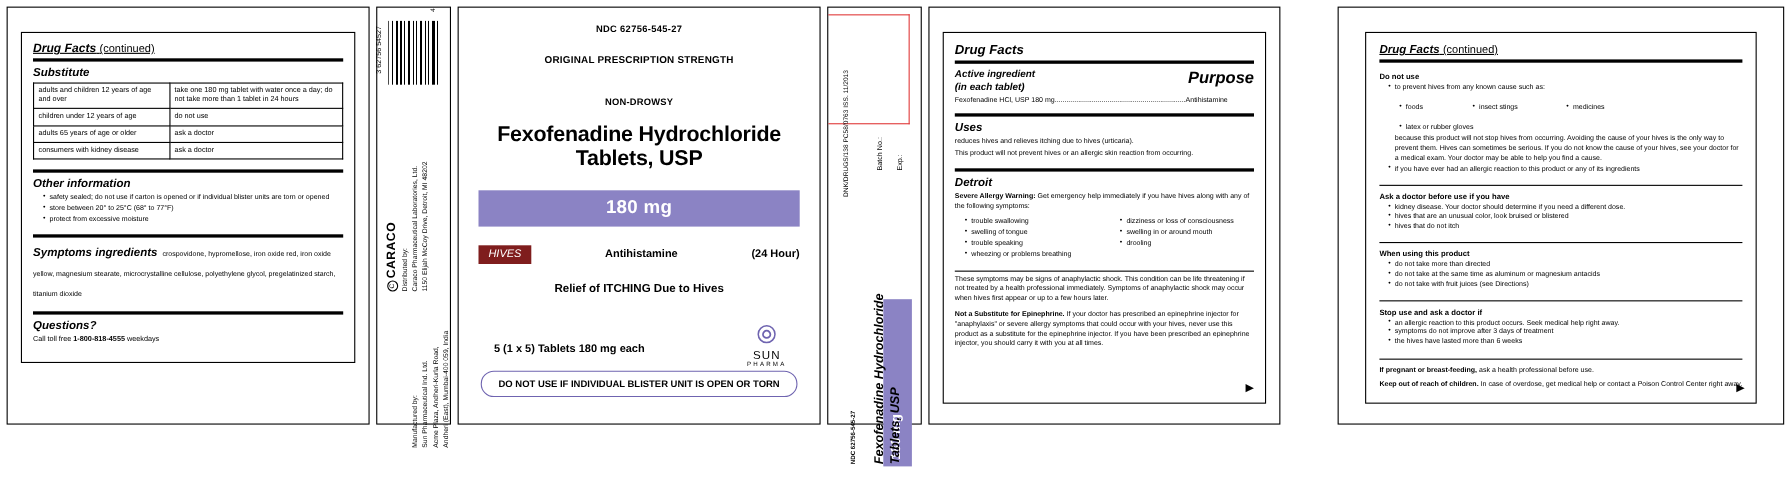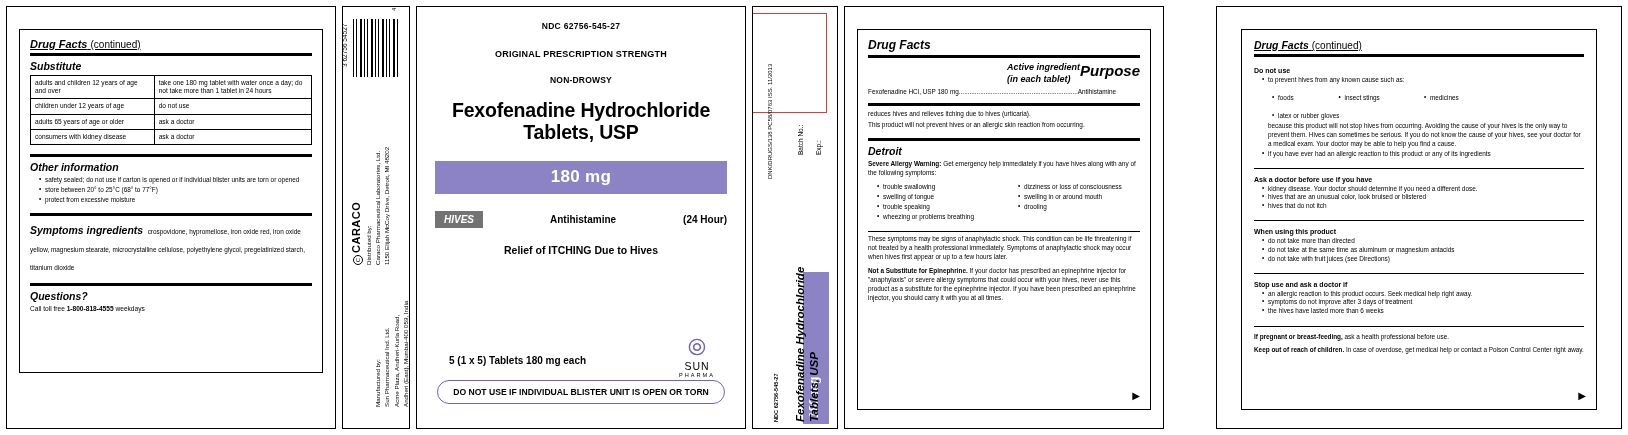--- a/index.html
+++ b/index.html
@@ -1,20 +1,20 @@
 <!DOCTYPE html>
 <html><head>
 <meta charset="utf-8">
 <style>
   html,body{margin:0;padding:0;background:#ffffff;}
   body{font-family:"Liberation Sans", sans-serif; color:#000; -webkit-font-smoothing:none;}
   .sheet{position:relative;width:1628px;height:435px;overflow:hidden;background:#fff;}
 
   
-  .panel{position:absolute;top:6px;height:423px;box-sizing:border-box;}
+  .panel{position:absolute;top:6px;height:380px;box-sizing:border-box;}
   .bord{border:1px solid #000;}
 
   
   #panel-left{left:6px;width:330px;}
   .inner-box{position:absolute;left:12px;top:22px;right:12px;bottom:55px;border:1.6px solid #000;padding:8px 10px;box-sizing:border-box;}
   .df-title{font-weight:bold;font-style:italic;font-size:11px;margin-bottom:3px;text-decoration:underline;}
   .df-title .cont{font-style:normal;font-weight:normal;font-size:10px;}
   .rule-thick{border-bottom:3px solid #000;margin:3px 0 4px;}
   .rule-thin{border-bottom:1px solid #000;margin:3px 0 3px;}
   .sec-h{font-weight:bold;font-style:italic;font-size:10.5px;margin:2px 0 3px;}
@@ -37,25 +37,25 @@
   .caraco{position:absolute;left:6px;top:258px;transform:rotate(-90deg);transform-origin:left top;white-space:nowrap;font-size:6.2px;line-height:1.45;}
   .caraco .cname{font-size:11px;font-weight:bold;letter-spacing:.5px;}
   .mfg{position:absolute;left:30px;top:400px;transform:rotate(-90deg);transform-origin:left top;white-space:nowrap;font-size:6.2px;line-height:1.5;}
   .circ-c{display:inline-block;border:1px solid #000;border-radius:50%;width:8px;height:8px;line-height:8px;text-align:center;font-size:6px;margin-right:2px;vertical-align:middle;}
 
   
   #panel-main{left:416px;width:330px;}
   .m-center{text-align:center;}
   .m-ndc{font-size:8.5px;font-weight:bold;letter-spacing:.3px;margin-top:14px;}
   .m-ops{font-size:9px;font-weight:bold;letter-spacing:.2px;margin-top:18px;}
-  .m-nd{font-size:8.5px;font-weight:bold;margin-top:16px;letter-spacing:.2px;}
+  .m-nd{font-size:8.5px;font-weight:bold;margin-top:28px;letter-spacing:.2px;}
   .m-name{font-size:19.5px;font-weight:bold;line-height:1.15;margin-top:14px;letter-spacing:-.2px;}
   .m-strip{margin:17px 18px 0;background:#8b83c4;color:#fff;font-size:17px;font-weight:bold;text-align:center;padding:6px 0 7px;letter-spacing:.3px;}
   .m-row{display:flex;align-items:center;justify-content:space-between;margin:17px 18px 0;}
-  .hives{background:#737373;color:#fff;font-style:italic;font-weight:bold;font-size:10px;padding:3px 9px;}
+  .hives{background:#7f1d1d;color:#fff;font-style:italic;font-weight:normal;font-size:10px;padding:3px 9px;}
   .anti{font-size:10px;font-weight:bold;}
   .hour{font-size:10px;font-weight:bold;}
   .m-relief{font-size:10.5px;font-weight:bold;text-align:center;margin-top:16px;}
   .m-count{font-size:10px;font-weight:bold;position:absolute;left:32px;bottom:62px;}
   .sun{position:absolute;right:30px;bottom:50px;text-align:center;}
   .sun .glyph{font-size:23px;color:#6f64b0;line-height:1;}
   .sun .t1{font-size:10.5px;font-weight:normal;letter-spacing:1px;margin-top:1px;}
   .sun .t2{font-size:5.6px;letter-spacing:2px;}
   .m-bar{position:absolute;left:20px;right:20px;bottom:24px;border:1.4px solid #6f64b0;border-radius:14px;height:22px;display:flex;align-items:center;justify-content:center;font-size:8.6px;font-weight:bold;}
 
@@ -67,21 +67,21 @@
   .s-lot{font-size:6.5px;}
   .s-vio{position:absolute;right:8px;top:265px;width:26px;height:152px;background:#8b83c4;color:#fff;}
   .s-vio span{position:absolute;left:4px;top:146px;transform:rotate(-90deg);transform-origin:left top;font-size:12px;font-weight:bold;white-space:nowrap;}
   .s-name{position:absolute;left:40px;top:415px;transform:rotate(-90deg);transform-origin:left top;white-space:nowrap;font-size:11.5px;font-weight:bold;font-style:italic;line-height:1.25;}
   .s-ndc{position:absolute;left:20px;top:415px;transform:rotate(-90deg);transform-origin:left top;white-space:nowrap;font-size:5.6px;font-weight:bold;}
 
   
   #panel-df{left:844px;width:320px;}
   .df-box{position:absolute;left:12px;top:22px;right:12px;bottom:18px;border:1.6px solid #000;padding:8px 10px;box-sizing:border-box;}
   .df-h1{font-size:12px;font-weight:bold;font-style:italic;}
-  .two-col{display:flex;justify-content:flex-end;}
+  .two-col{display:flex;justify-content:space-between;}
   .ai{font-weight:bold;font-style:italic;font-size:9px;line-height:1.3;}
   .purp{font-weight:bold;font-style:italic;font-size:15px;}
   .dots{font-size:6.4px;margin-top:3px;}
   .p-sm{font-size:6.4px;line-height:1.4;margin:2px 0 0;}
   .cols2{display:flex;gap:10px;margin-top:3px;}
   .cols2 ul{flex:1;}
   .arrow{position:absolute;right:10px;bottom:8px;font-size:10px;}
 
   
   #panel-right{left:1216px;width:406px;}
@@ -220,20 +220,21 @@
       <div class="two-col">
         <div class="ai">
           <div>Active ingredient</div>
           <div>(in each tablet)</div>
         </div>
         <div class="purp">Purpose</div>
       </div>
       <div class="dots">Fexofenadine HCl, USP 180 mg...................................................................Antihistamine</div>
 
       <div class="rule-thick" style="margin-top:8px;"></div>
+      <div class="sec-h">Uses</div>
       <div class="p-sm">reduces hives and relieves itching due to hives (urticaria).</div>
       <div class="p-sm">This product will not prevent hives or an allergic skin reaction from occurring.</div>
 
       <div class="rule-thick" style="margin-top:8px;"></div>
       <div class="sec-h">Detroit</div>
       <div class="p-sm">
         <span class="bold">Severe Allergy Warning:</span>
         <span>Get emergency help immediately if you have hives along with any of the following symptoms:</span>
       </div>
       <div class="cols2">

